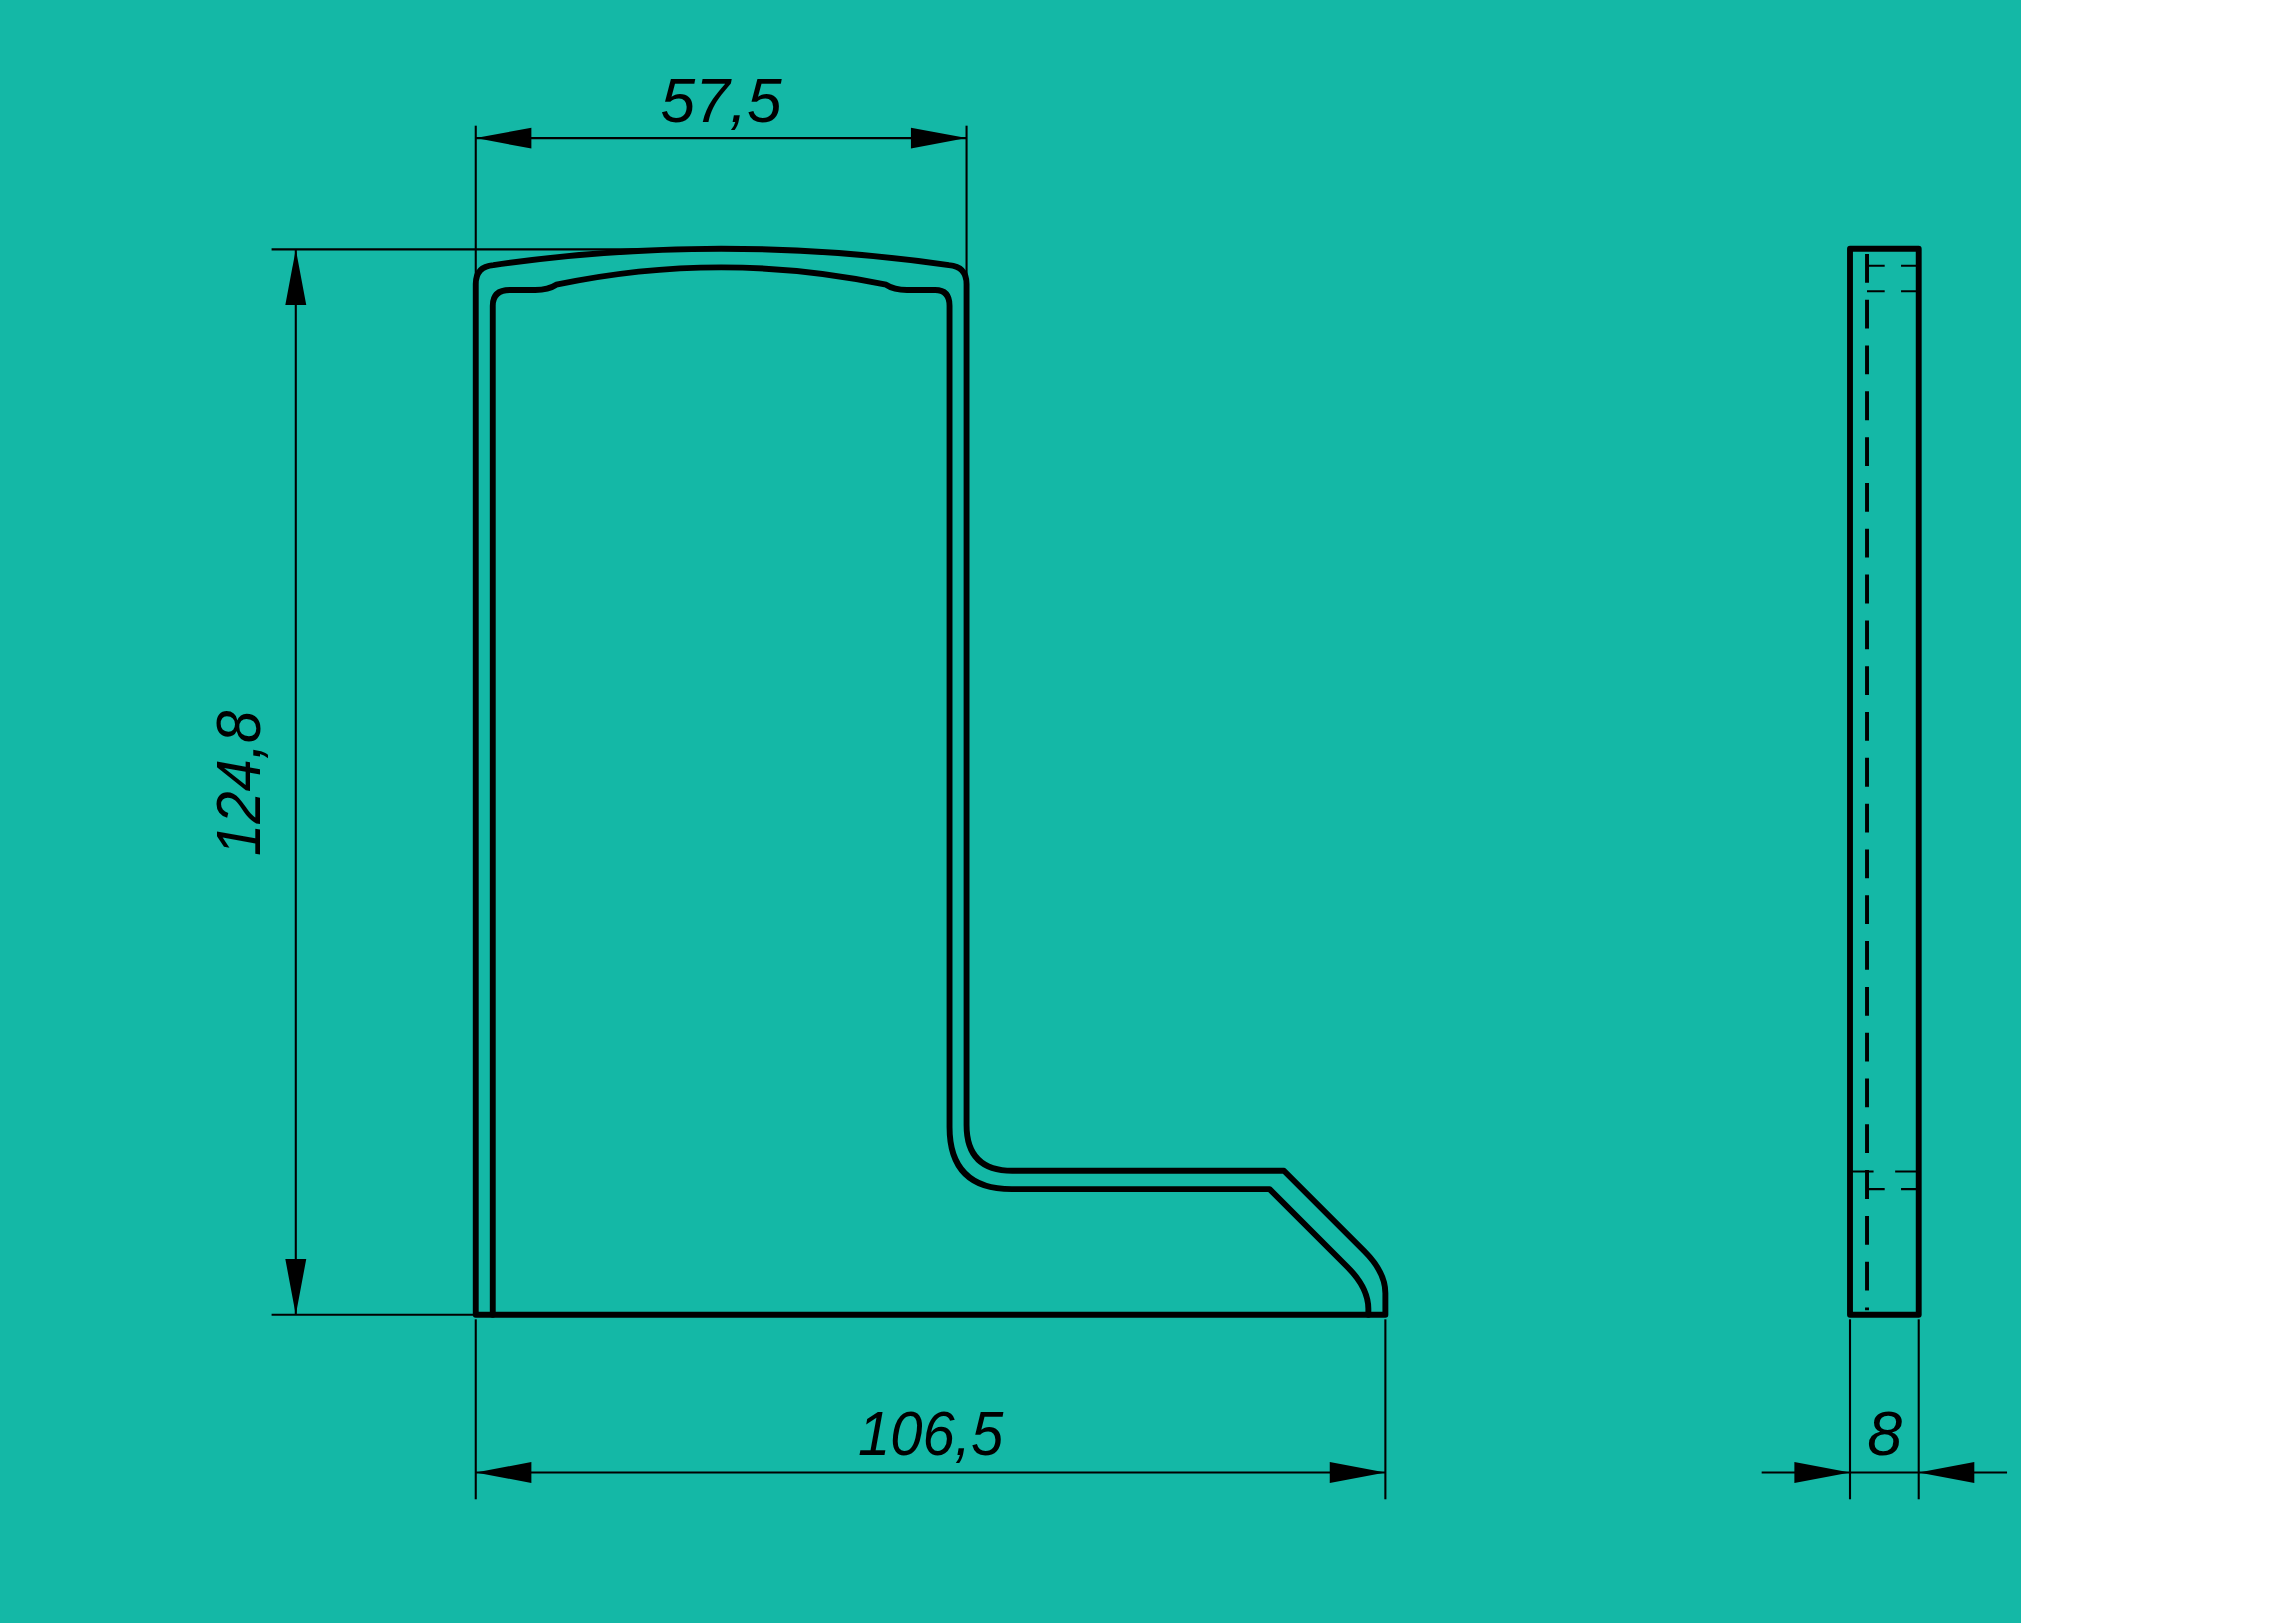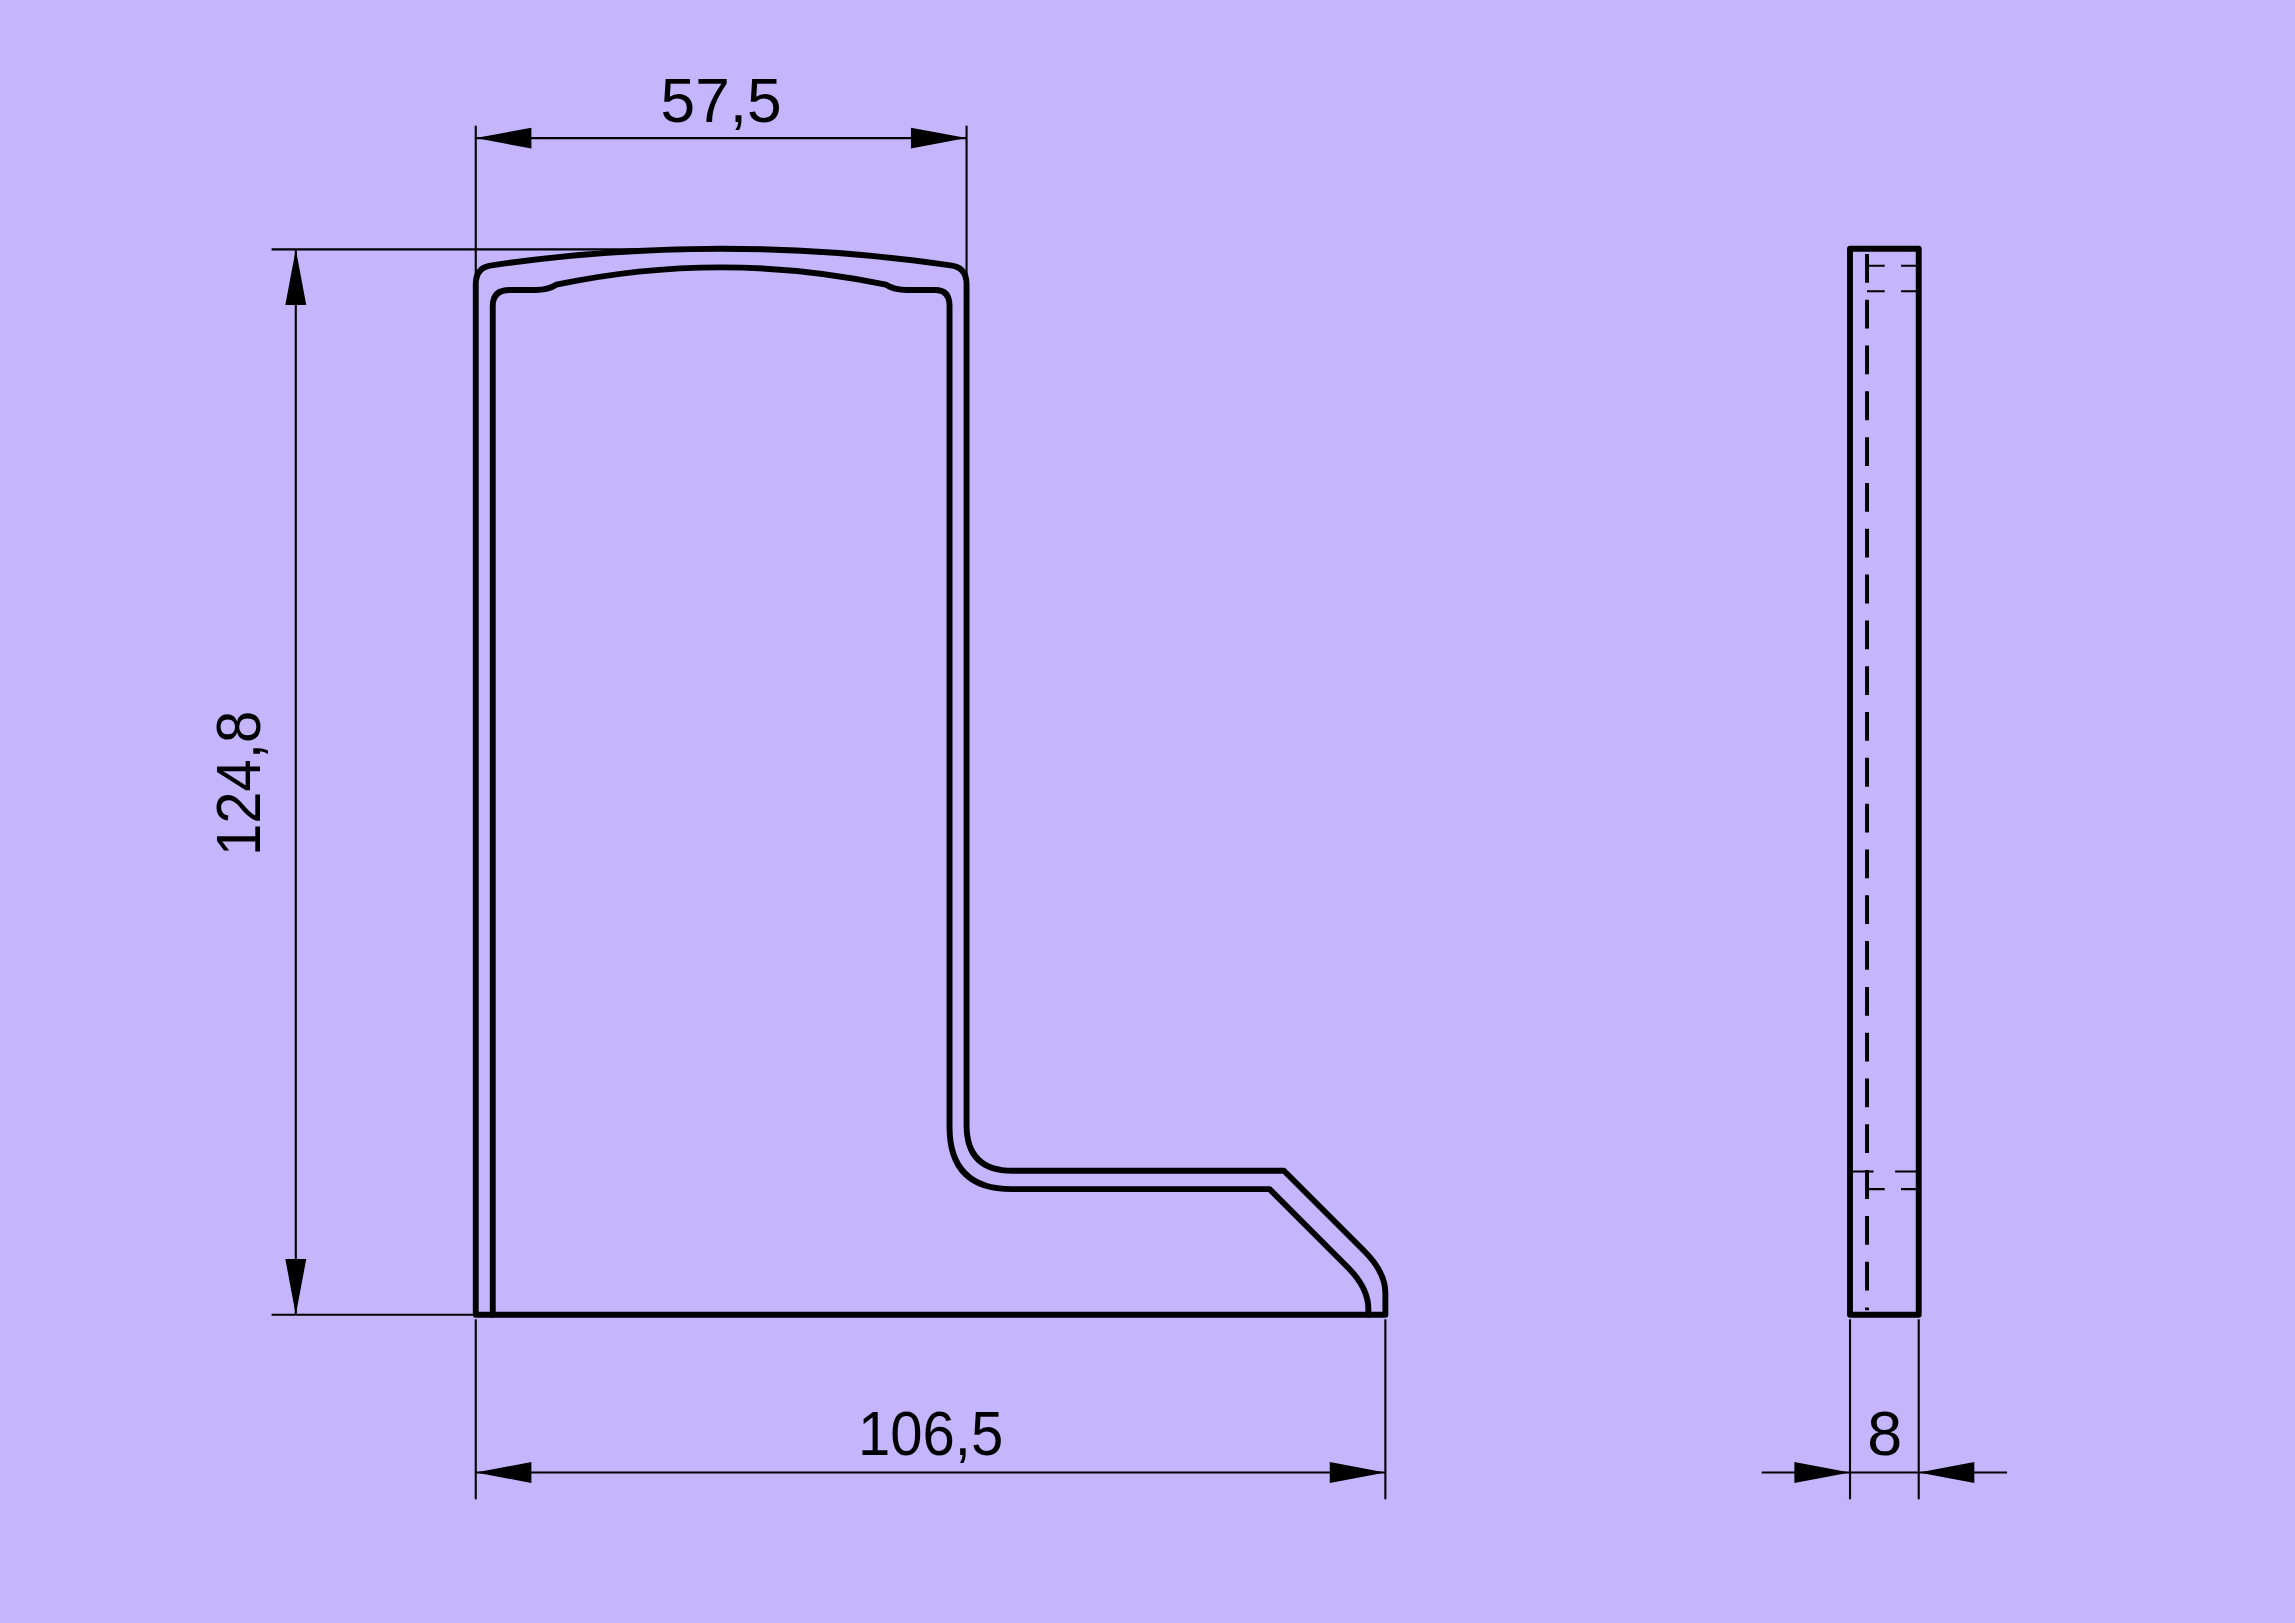--- a/index.html
+++ b/index.html
@@ -1,24 +1,25 @@
 <!DOCTYPE html>
 <html style="font-size:10.5px"><head>
 <meta charset="utf-8">
 <style>
   html, body {
     margin: 0;
     padding: 0;
     background: #ffffff;
   }
   .canvas-wrap {
-    width: 2295px;
+    width: 2021px;
     height: 1623px;
-    background: #c4b5fd;
+    background: #14b8a6;
     position: relative;
+    font-style: italic;
   }
   svg { display: block; }
   .thick {
     fill: none;
     stroke: #000000;
     stroke-width: 9;
     stroke-linecap: round;
     stroke-linejoin: round;
   }
   .thin {

